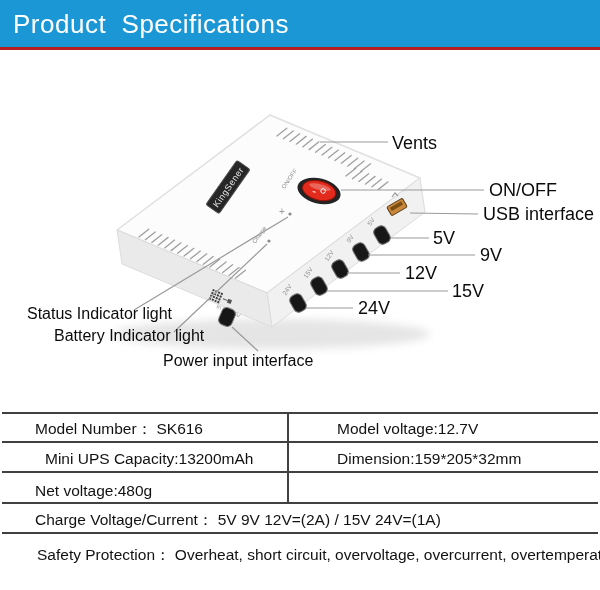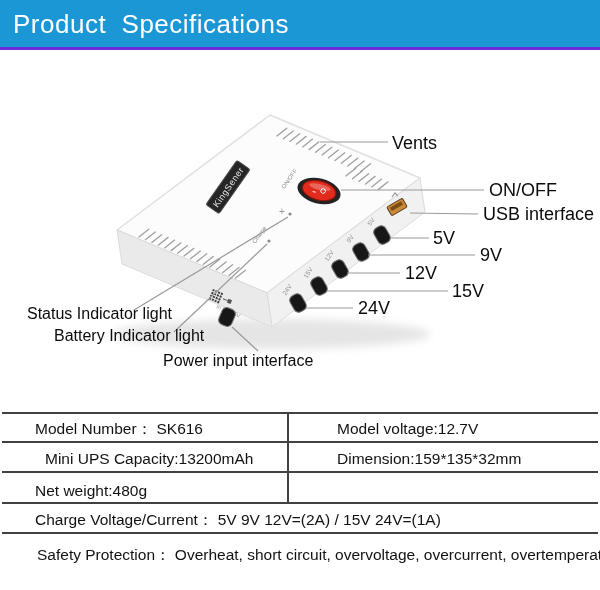--- a/index.html
+++ b/index.html
@@ -1,17 +1,17 @@
 <!DOCTYPE html>
 <html><head>
 <meta charset="utf-8">
 <style>
   html,body{margin:0;padding:0;background:#fff;font-family:"Liberation Sans",sans-serif;}
   .page{position:relative;width:600px;height:590px;background:#fff;overflow:hidden;}
-  .hdr{position:absolute;top:0;left:0;width:600px;height:47px;background:#1b97d5;border-bottom:3px solid #6d28d9;}
+  .hdr{position:absolute;top:0;left:0;width:600px;height:47px;background:#1b97d5;border-bottom:3px solid #b91c1c;}
   .title{margin:0;position:absolute;left:13px;top:8px;font-size:26px;line-height:32px;font-weight:400;
          color:#ffffff;white-space:pre;letter-spacing:0.5px;}
   .fig{position:absolute;top:50px;left:0;}
   .callout{font-size:18px;fill:#0b0b0b;}
   .callout-sm{font-size:16px;fill:#0b0b0b;}
   .cline{stroke:#9a9a9a;stroke-width:1.2;fill:none;}
   .tiny{fill:#909090;}
   .spec{position:absolute;top:0;left:0;width:600px;height:590px;}
   .hline{position:absolute;left:2px;width:596px;height:2px;background:#414141;}
   .vline{position:absolute;left:287px;top:412px;width:2px;height:92px;background:#414141;}
@@ -133,19 +133,19 @@
     <div class="hline" style="top:412px"></div>
     <div class="hline" style="top:441px"></div>
     <div class="hline" style="top:471px"></div>
     <div class="hline" style="top:502px"></div>
     <div class="hline" style="top:532px"></div>
     <div class="vline"></div>
 
     <div class="tcell" style="left:35px;top:419px">Model Number： SK616</div>
     <div class="tcell" style="left:337px;top:419px">Model voltage:12.7V</div>
     <div class="tcell" style="left:45px;top:449px">Mini UPS Capacity:13200mAh</div>
-    <div class="tcell" style="left:337px;top:449px">Dimension:159*135*32mm</div>
-    <div class="tcell" style="left:35px;top:481px">Net weight:480g</div>
+    <div class="tcell" style="left:337px;top:449px">Dimension:159*205*32mm</div>
+    <div class="tcell" style="left:35px;top:481px">Net voltage:480g</div>
     <div class="tcell" style="left:35px;top:510px">Charge Voltage/Current： 5V 9V 12V=(2A) / 15V 24V=(1A)</div>
     <div class="tcell" style="left:37px;top:545px">Safety Protection： Overheat, short circuit, overvoltage, overcurrent, overtemperature,</div>
   </div>
 
 </div>
 
 </body></html>

